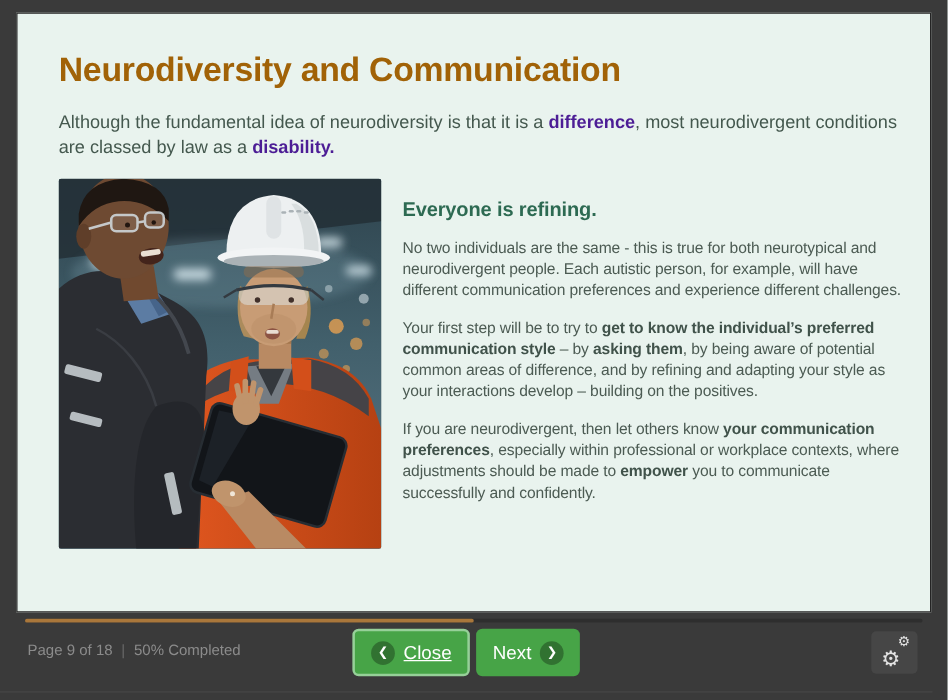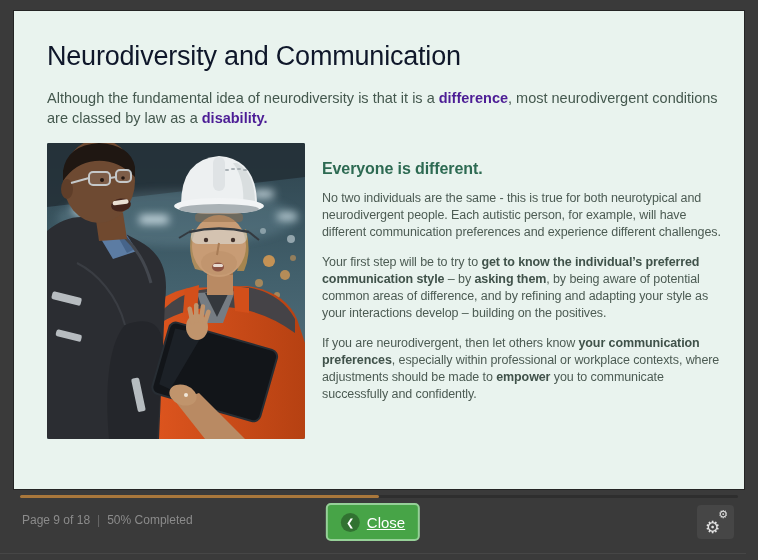--- a/index.html
+++ b/index.html
@@ -9,22 +9,22 @@
     font-family:"Liberation Sans", sans-serif;
     -webkit-font-smoothing:antialiased;
   }
   
   .card{
     position:absolute;left:13px;top:10px;width:732px;height:480px;
     background:#e9f3ee;border:1px solid #242424;box-sizing:border-box;
     padding:20px 16px 0 33px;overflow:hidden;
   }
   .slide-title{
-    margin:10px 0 0 0;font-size:27px;font-weight:normal;letter-spacing:-0.2px;
-    color:#0f172a;
+    margin:10px 0 0 0;font-size:27px;font-weight:bold;letter-spacing:-0.2px;
+    color:#a16207;
   }
   .intro{
     margin:16px 0 0 0;font-size:14.5px;line-height:1.4;color:#44584e;
     max-width:685px;
   }
   .intro strong{color:#4c1d95;}
   .cols{display:flex;margin-top:14px;gap:17px;}
   .photo{
     width:258px;height:296px;flex:none;overflow:hidden;border-radius:2px;
     background:#3c545e;
@@ -219,41 +219,45 @@
           <g>
             <path d="M128,258 L152,250 L198,296 L158,296 Z" fill="#b98a63"></path>
             <ellipse cx="136" cy="252" rx="14" ry="10" transform="rotate(20 136 252)" fill="#c0946c"></ellipse>
             <circle cx="139" cy="252" r="2" fill="#f0e6d8"></circle>
           </g>
         </g>
       </svg>
     </div>
 
     <div class="textcol">
-      <h3 class="subhead">Everyone is different.</h3>
+      <h3 class="subhead">Everyone is refining.</h3>
       <p><span>No two individuals are the same - this is true for both neurotypical and neurodivergent people. Each autistic person, for example, will have different communication preferences and experience different challenges.</span></p>
       <p><span>Your first step will be to try to </span><strong>get to know the individual’s preferred communication style</strong><span> – by </span><strong>asking them</strong><span>, by being aware of potential common areas of difference, and by refining and adapting your style as your interactions develop – building on the positives.</span></p>
       <p><span>If you are neurodivergent, then let others know </span><strong>your communication preferences</strong><span>, especially within professional or workplace contexts, where adjustments should be made to </span><strong>empower</strong><span> you to communicate successfully and confidently.</span></p>
     </div>
   </div>
 </div>
 
 <div class="footer">
   <div class="progress-track">
     <div class="progress-fill" style="width: 50%;"></div>
   </div>
 
   <div class="page-info">
     <span>Page 9 of 18</span><span class="sep">|</span><span>50% Completed</span>
   </div>
 
   <div class="nav-buttons">
     <button class="btn-green prev">
       <span class="circ">❮</span>
       <span class="u">Close</span>
+    </button>
+    <button class="btn-green next">
+      <span>Next</span>
+      <span class="circ">❯</span>
     </button>
   </div>
 
   <div class="util-buttons">
     <button class="btn-dark settings">
       <span class="cogs">
         <span class="g1">⚙</span>
         <span class="g2">⚙</span>
       </span>
     </button>

